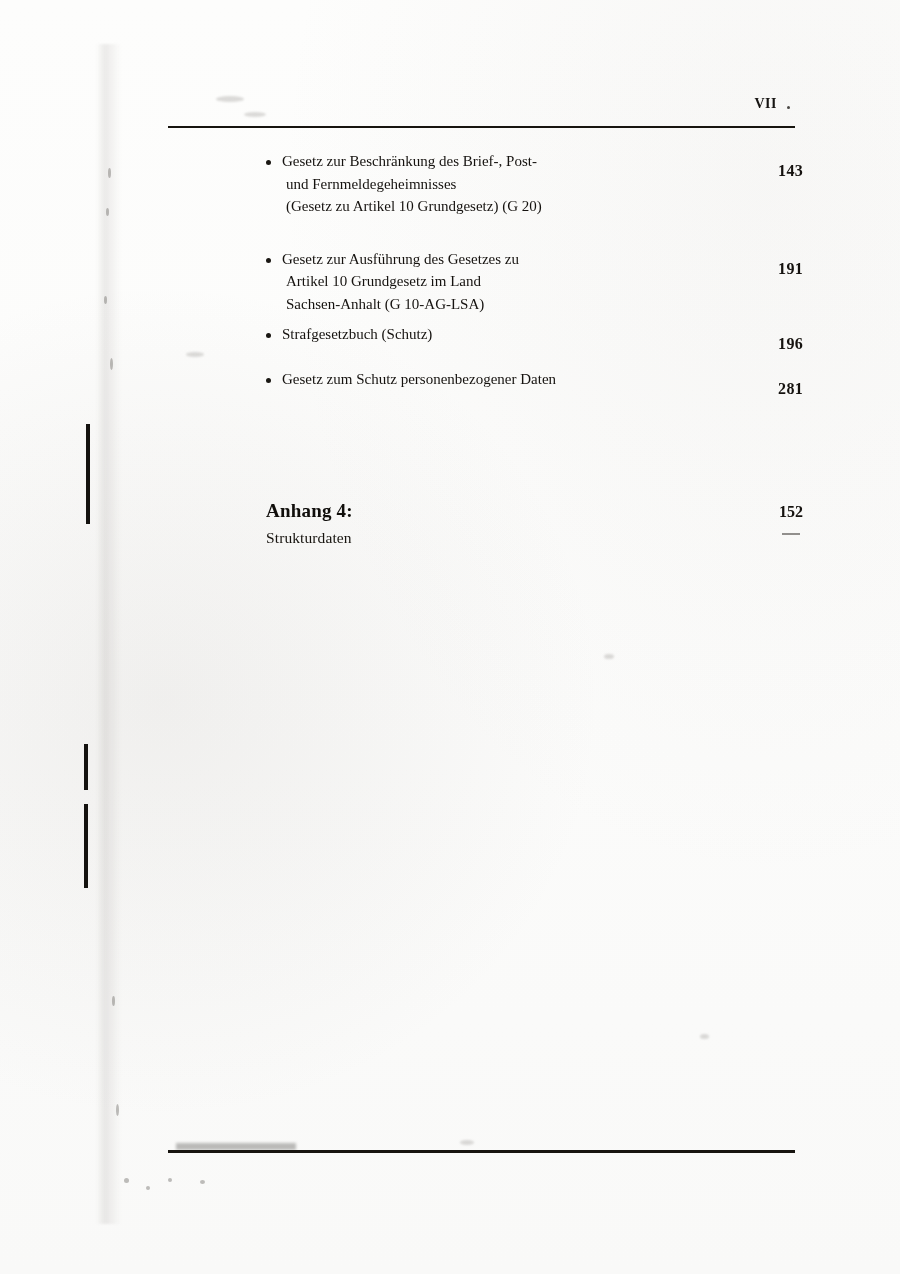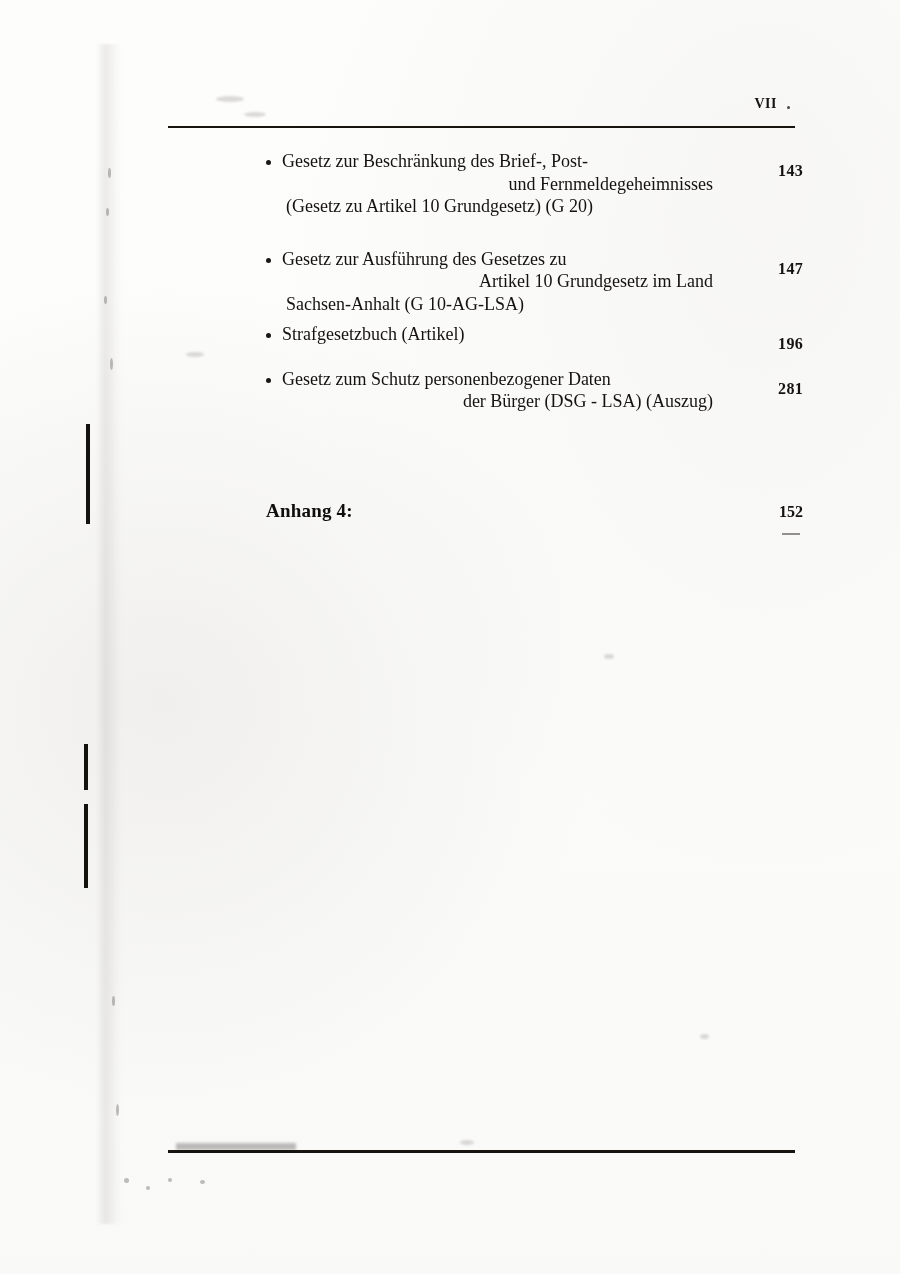--- a/index.html
+++ b/index.html
@@ -119,25 +119,25 @@
     top: 10px;
     width: 5px;
     height: 5px;
     background: #1a1713;
     border-radius: 50%;
   }
   .entry-title {
     margin: 0;
     padding-left: 24px;
     padding-right: 90px;
-    font-size: 18px;
+    font-size: 15px;
     line-height: 22.5px;
     color: #15120f;
   }
-  .entry-title .l2 { display: block; padding-left: 4px; text-align: right; }
+  .entry-title .l2 { display: block; padding-left: 4px; }
   .entry-title .l3 { display: block; padding-left: 4px; }
   .page-num {
     position: absolute;
     right: 0;
     top: 12px;
     font-size: 16px;
     font-weight: bold;
     color: #15120f;
     letter-spacing: 0.3px;
   }
@@ -240,44 +240,44 @@
       <span class="page-num">143</span>
     </div>
 
     <div class="entry e2">
       <span class="bullet"></span>
       <div class="entry-title">
         <span>Gesetz zur Ausführung des Gesetzes zu</span>
         <span class="l2">Artikel 10 Grundgesetz im Land</span>
         <span class="l3">Sachsen-Anhalt (G 10-AG-LSA)</span>
       </div>
-      <span class="page-num">147</span>
+      <span class="page-num">191</span>
     </div>
 
     <div class="entry e3">
       <span class="bullet"></span>
       <div class="entry-title">
-        <span>Strafgesetzbuch (Artikel)</span>
+        <span>Strafgesetzbuch (Schutz)</span>
       </div>
       <span class="page-num">196</span>
     </div>
 
     <div class="entry e4">
       <span class="bullet"></span>
       <div class="entry-title">
         <span>Gesetz zum Schutz personenbezogener Daten</span>
-        <span class="l2">der Bürger (DSG - LSA) (Auszug)</span>
       </div>
       <span class="page-num">281</span>
     </div>
 
   </div>
 
   <div class="section">
     <div class="section-title">Anhang 4:</div>
+    <div class="section-sub">Strukturdaten</div>
     <span class="section-page">152</span>
     <span class="section-page-mark"></span>
   </div>
 
   <div class="rule-bottom-smudge"></div>
   <div class="rule-bottom"></div>
 
 </div>
 
 </body></html>

